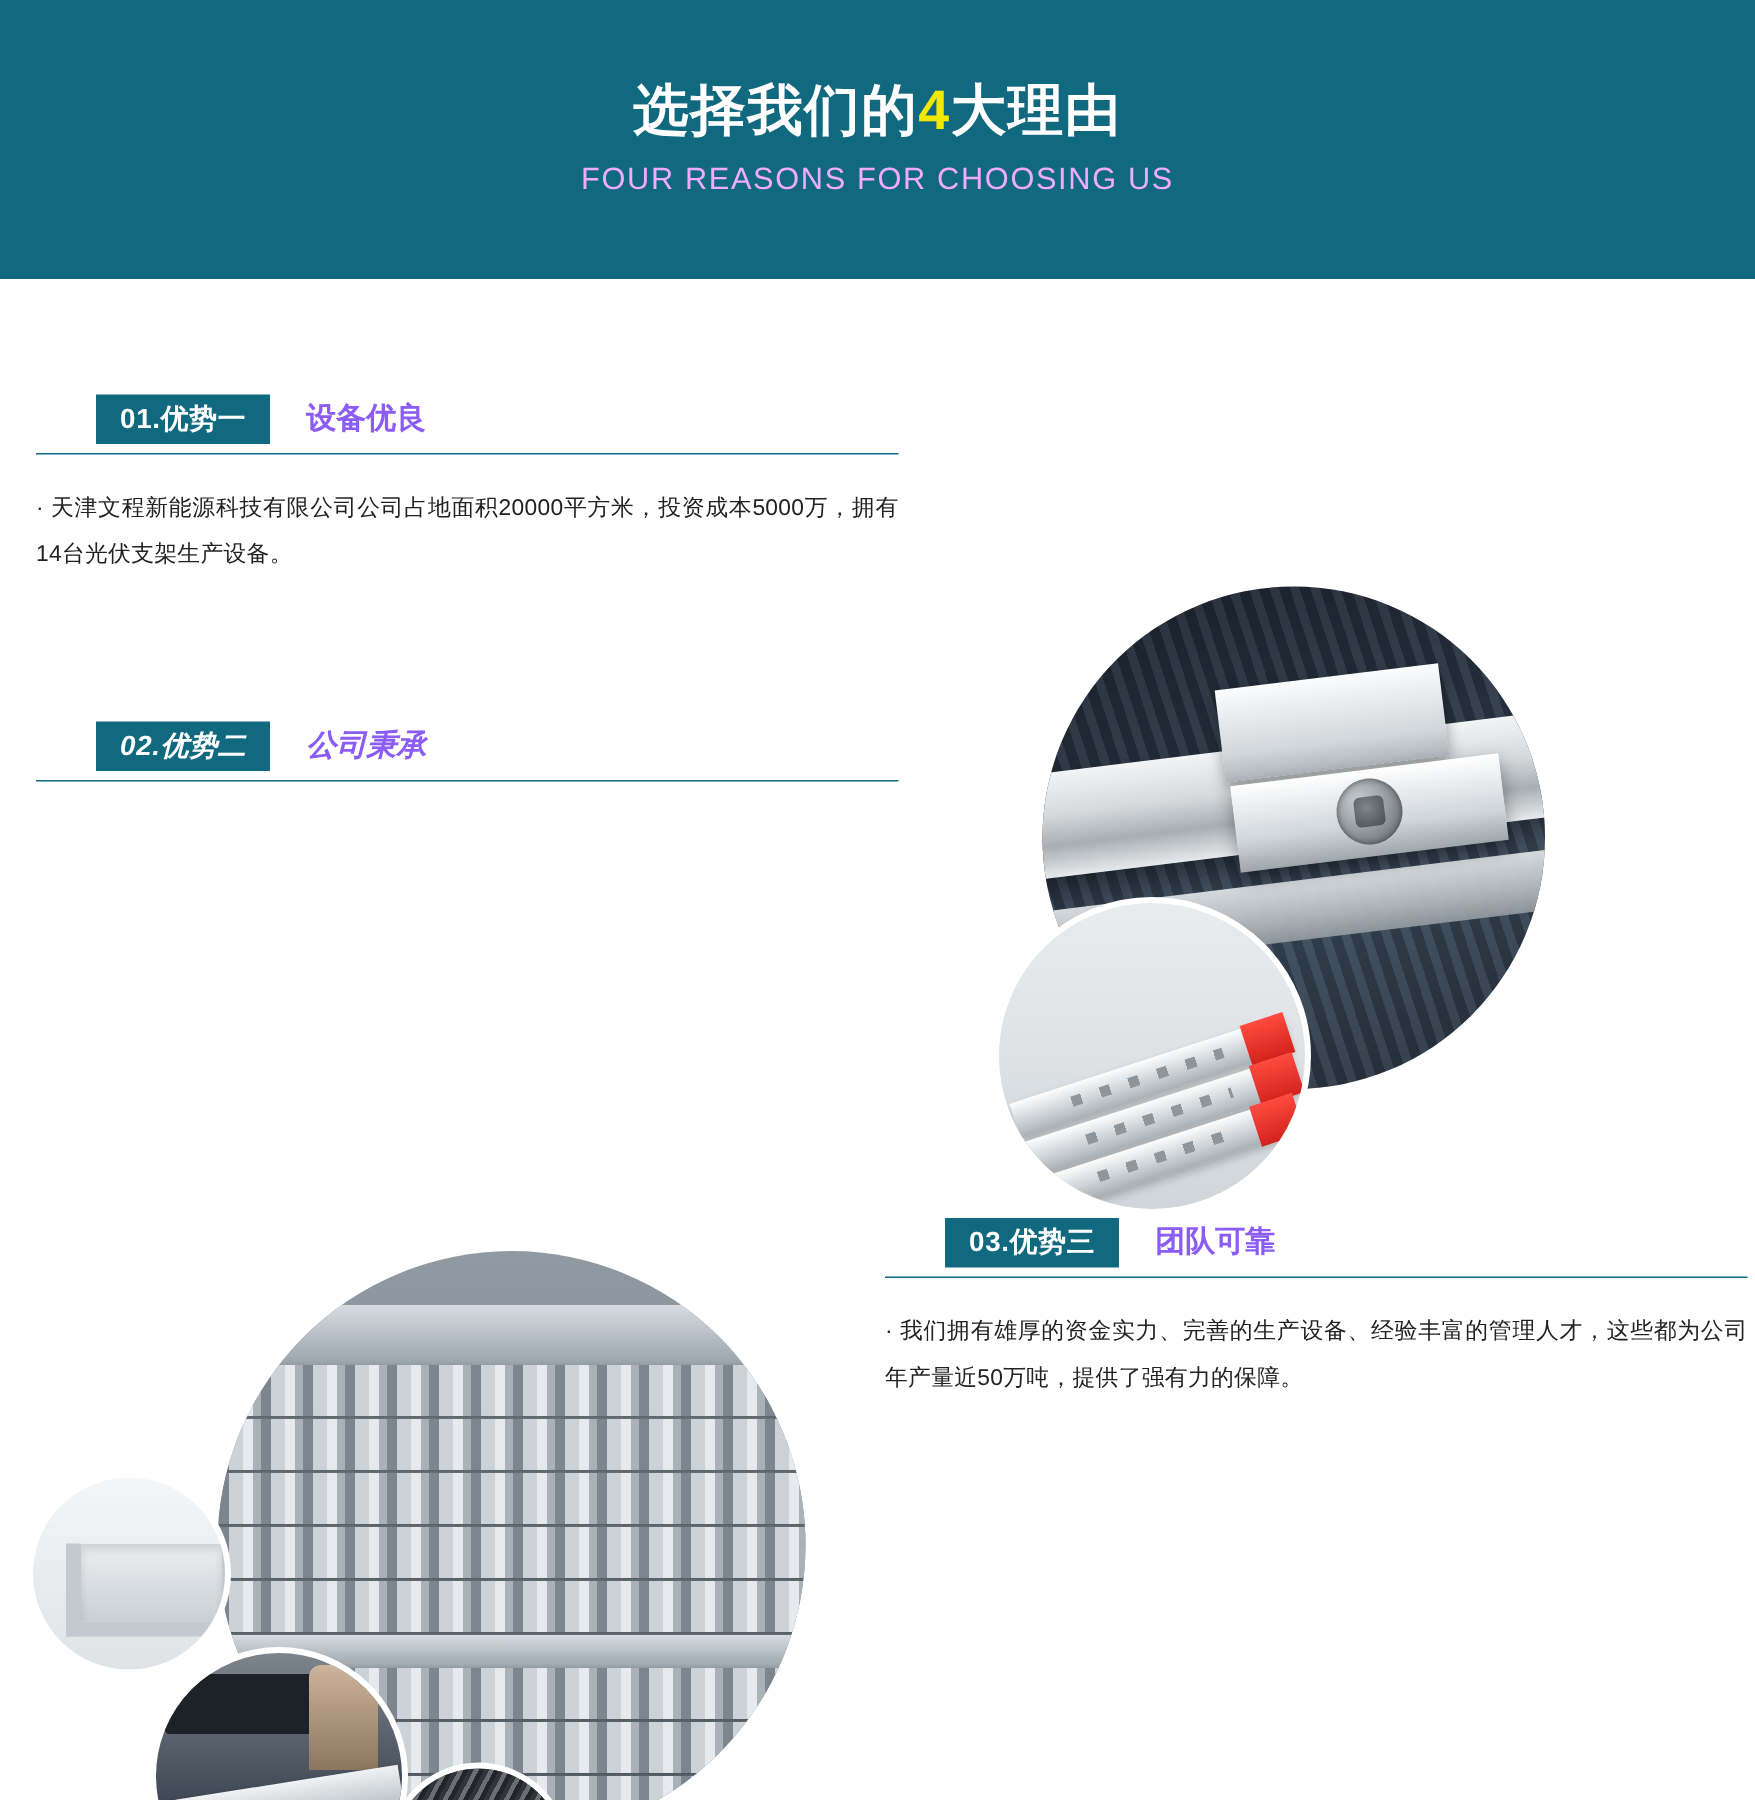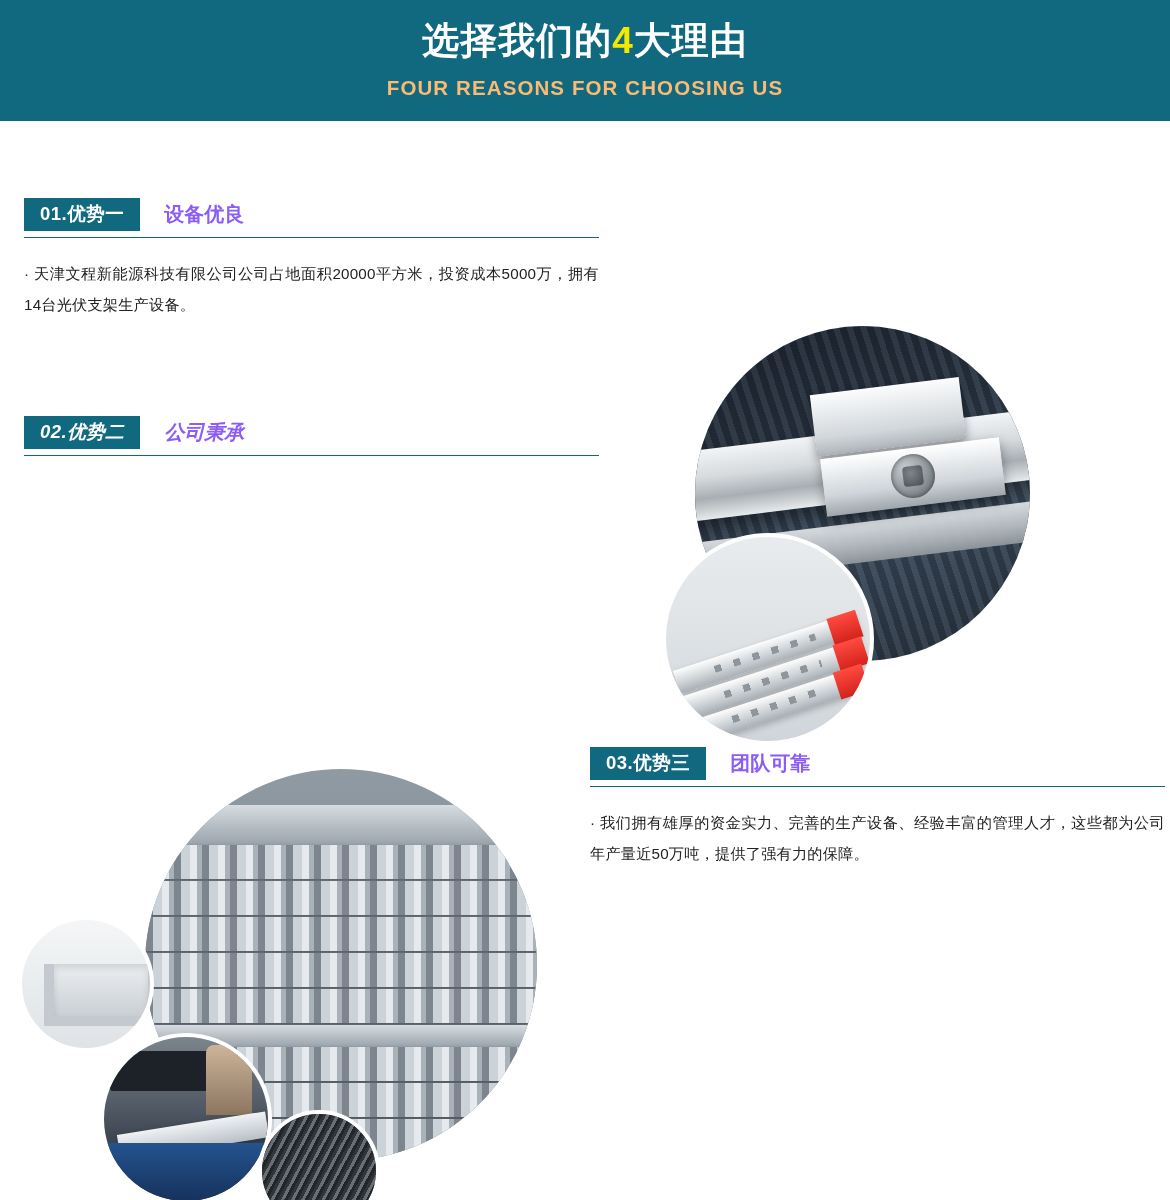--- a/index.html
+++ b/index.html
@@ -11,21 +11,21 @@
     height: 1200px;
     background: #ffffff;
     font-family: "Liberation Sans", sans-serif;
     overflow: hidden;
     position: relative;
   }
 
   
   .banner {
     width: 1170px;
-    height: 121px;
+    height: 186px;
     background: #11697f;
     display: flex;
     flex-direction: column;
     align-items: center;
     justify-content: center;
     box-sizing: border-box;
   }
   .banner-title {
     font-size: 37px;
     font-weight: bold;
@@ -33,22 +33,22 @@
     letter-spacing: 1px;
     line-height: 1.1;
     margin-bottom: 14px;
     white-space: nowrap;
   }
   .banner-title .hl {
     color: #f2e800;
   }
   .banner-sub {
     font-size: 20.5px;
-    font-weight: bold;
-    color: #fdba74;
+    font-weight: normal;
+    color: #f0abfc;
     letter-spacing: 1.1px;
     white-space: nowrap;
   }
 
   
   .content {
     position: relative;
     width: 1170px;
     height: 1045px;
   }
@@ -56,20 +56,21 @@
   
   .reason {
     position: absolute;
     width: 575px;
   }
   .reason-head {
     display: flex;
     align-items: flex-end;
     position: relative;
     height: 40px;
+    margin-left: 40px;
   }
   .reason-tag {
     background: #11697f;
     color: #ffffff;
     font-size: 18.5px;
     font-weight: bold;
     padding: 7px 16px 8px 16px;
     line-height: 1;
     white-space: nowrap;
     letter-spacing: 0.5px;

